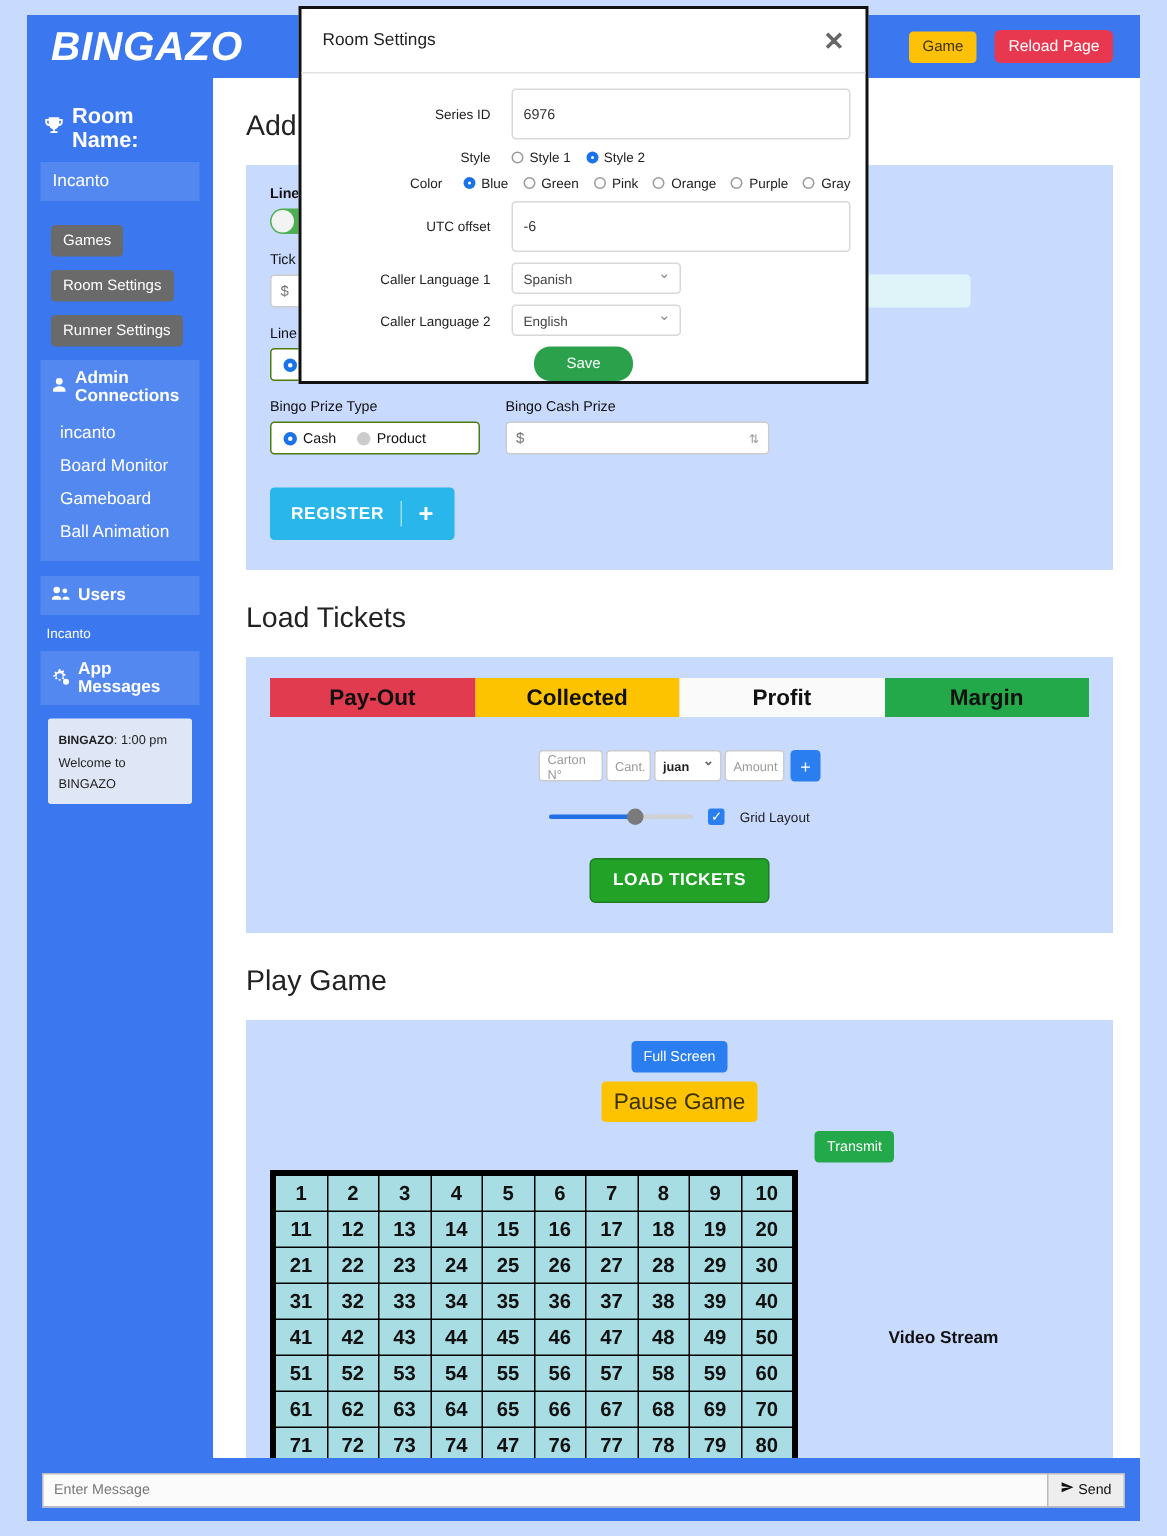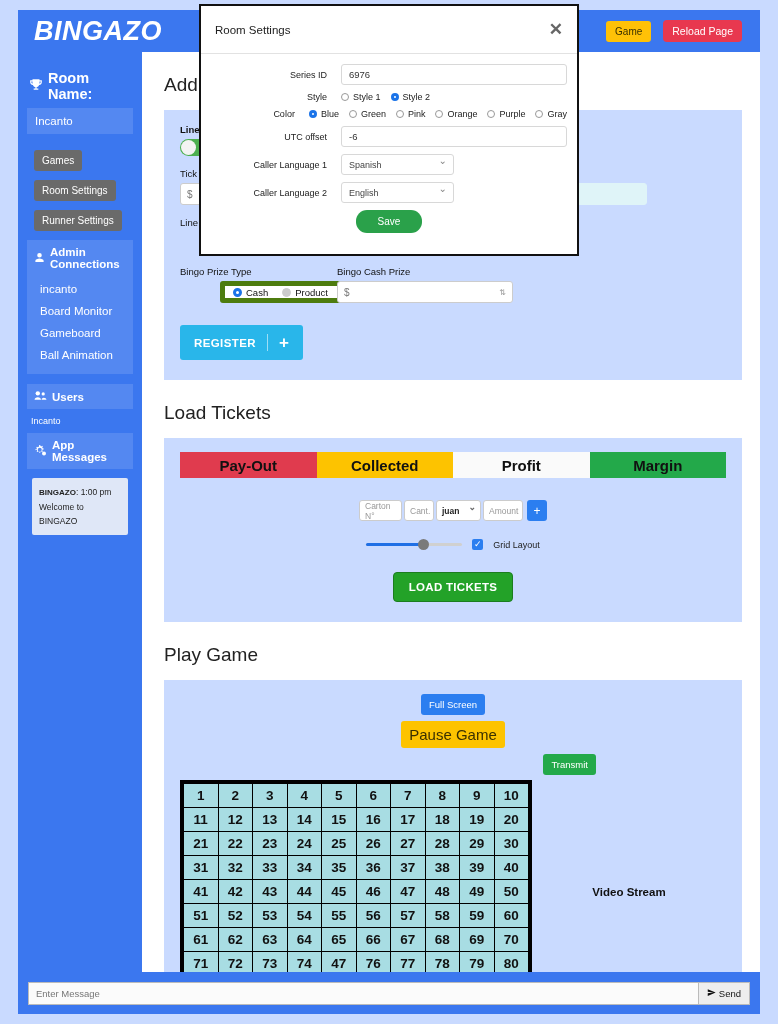--- a/index.html
+++ b/index.html
@@ -146,23 +146,23 @@
     width: 17px; height: 17px; border-radius: 50%;
     background: #5aab2f;
   }
   .inputbox {
     background: #fff; border: 1px solid #ccc; border-radius: 3px;
     height: 22px; font-size: 10px; color: #777;
     padding: 0 6px; display: flex; align-items: center;
   }
   .inputbox.teal { background: #dff4f8; border-color: #dff4f8; color: #333; }
   .radiogroup {
-    background: #fff; border: 5px solid #4d7c0f; border-radius: 3px;
+    background: #fff; border: 1px solid #4d7c0f; border-radius: 3px;
     height: 22px; display: flex; align-items: center; gap: 14px;
-    padding: 0 8px; font-size: 9.5px; color: #111; margin-left: 40px;
+    padding: 0 8px; font-size: 9.5px; color: #111;
   }
   .rb { display: inline-flex; align-items: center; gap: 4px; }
   .rb i {
     width: 9px; height: 9px; border-radius: 50%;
     border: 1px solid #999; display: inline-block; background: #fff;
   }
   .rb.sel i { border: 3px solid #1a73e8; background: #fff; }
   .rb.dis i { background: #ccc; border-color: #ccc; }
   .btn-register {
     background: #29b6ea; color: #fff; border: none;
@@ -298,21 +298,21 @@
     cursor: pointer; line-height: 1; font-weight: bold;
   }
   .modal-body { padding: 10px 10px 0 10px; }
   .mrow { display: flex; align-items: center; margin-bottom: 7px; }
   .mlabel {
     width: 130px; text-align: right; padding-right: 14px;
     font-size: 9px; color: #222;
   }
   .mtext {
     flex: 1; border: 1px solid #d8d8d8; border-radius: 3px;
-    height: 21px; font-size: 9.5px; color: #333;
+    height: 34px; font-size: 9.5px; color: #333;
     padding: 0 7px; display: flex; align-items: center;
   }
   .mradios { display: flex; align-items: center; gap: 10px; font-size: 9px; color: #222; }
   .mradios .rb i { width: 8px; height: 8px; }
   .mselect {
     width: 113px; border: 1px solid #d8d8d8; border-radius: 3px;
     height: 21px; font-size: 9px; color: #444;
     padding: 0 7px; display: flex; align-items: center;
     position: relative;
   }

